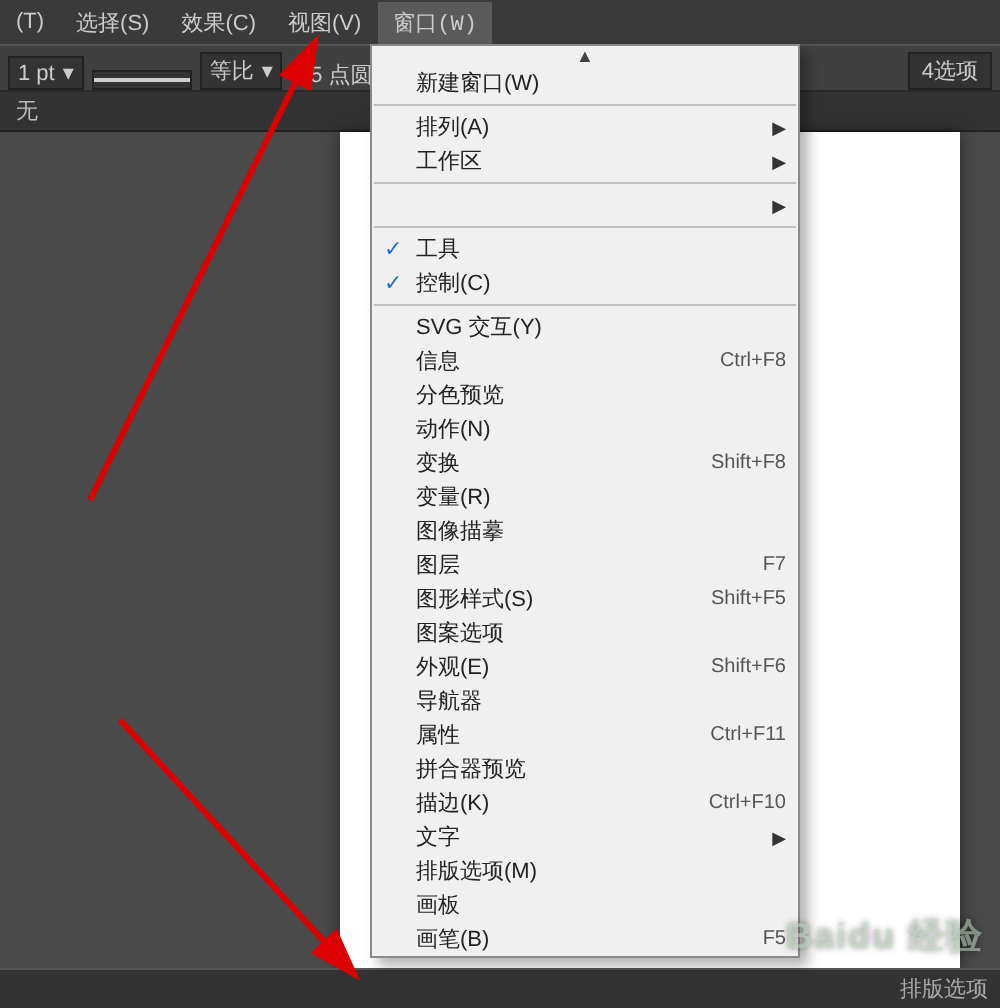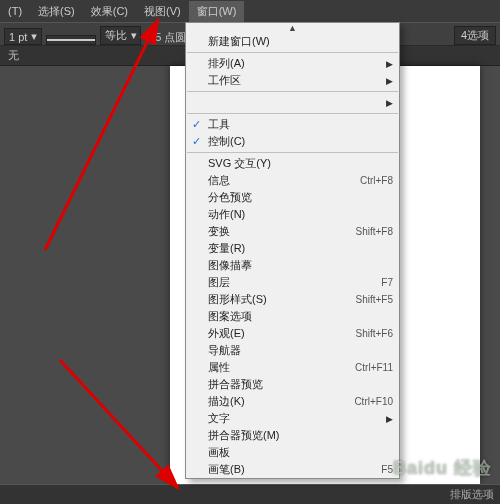--- a/index.html
+++ b/index.html
@@ -1,19 +1,19 @@
 <!DOCTYPE html>
 <html><head>
 <meta charset="utf-8">
 <style>
   * { margin: 0; padding: 0; box-sizing: border-box; font-family: "Microsoft YaHei", Arial, sans-serif; }
   body { width: 500px; height: 504px; background: #4a4a4a; overflow: hidden; position: relative; }
   .menubar { background: #3a3a3a; height: 22px; display: flex; align-items: center; color: #ccc; font-size: 11px; }
   .menubar-item { padding: 3px 8px; cursor: default; }
-  .menubar-item.active { background: #5a5a5a; }
+  .menubar-item.active { background: #5a5a5a; font-family: Liberation Mono, monospace; }
   .toolbar { background: #404040; height: 24px; display: flex; align-items: flex-end; gap: 4px; padding: 0 4px; color: #ccc; font-size: 11px; border-top:1px solid #555; border-bottom:1px solid #2a2a2a;}
   .tb-select { background: #333; border:1px solid #222; color:#ccc; font-size:11px; padding:1px 4px; display:flex; align-items:center; gap:4px;}
   .tb-stroke { width:50px; height:10px; background:linear-gradient(#ccc,#ccc) center/100% 2px no-repeat, #333; border:1px solid #222;}
   .tb-text { white-space:nowrap; }
   .tb-right { margin-left:auto; background:#333; border:1px solid #222; padding:1px 6px;}
   .panel-tab { background:#333; height:20px; display:flex; align-items:center; color:#bbb; font-size:11px; padding:0 8px; border-bottom:1px solid #222;}
   .canvas-area { position:absolute; top:66px; left:0; right:0; bottom:20px; background:#4a4a4a; display:flex; align-items:flex-start; justify-content:flex-start; padding:0 0 0 0;}
   .page { position:absolute; left:170px; top:0; width:310px; bottom:0; background:#fff; box-shadow:0 0 8px rgba(0,0,0,.5);}
   .bottombar { position:absolute; bottom:0; left:0; right:0; height:20px; background:#333; display:flex; align-items:center; color:#aaa; font-size:11px; padding:0 6px; border-top:1px solid #555;justify-content:flex-end;}
   
@@ -137,21 +137,21 @@
       </div>
       <div class="menu-item">
         <span class="label">描边(K)</span>
         <span class="shortcut">Ctrl+F10</span>
       </div>
       <div class="menu-item">
         <span class="label">文字</span>
         <span class="sub">▶</span>
       </div>
       <div class="menu-item">
-        <span class="label">拼合器预览(M)</span>
+        <span class="label">排版选项(M)</span>
       </div>
       <div class="menu-item">
         <span class="label">画板</span>
       </div>
       <div class="menu-item">
         <span class="label">画笔(B)</span>
         <span class="shortcut">F5</span>
       </div>
     </div>
 </div>

